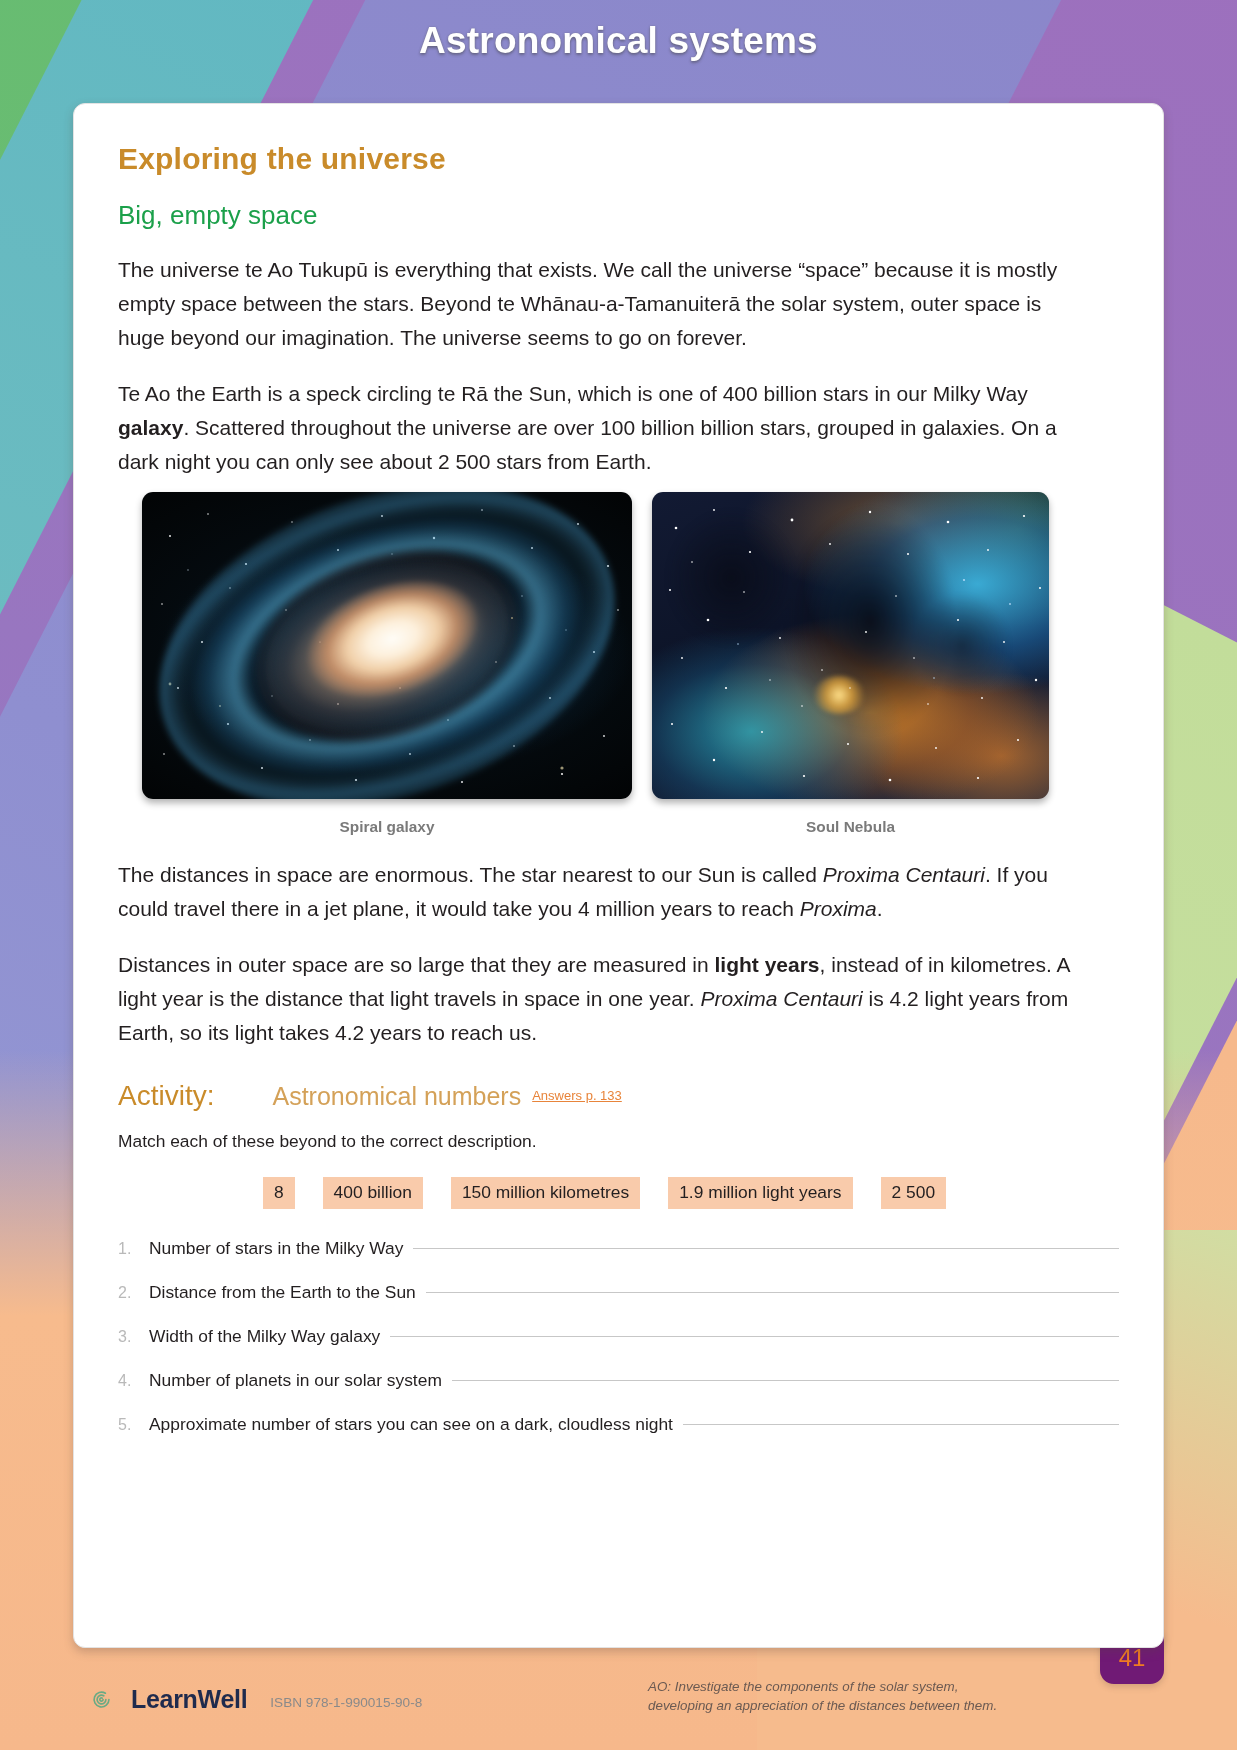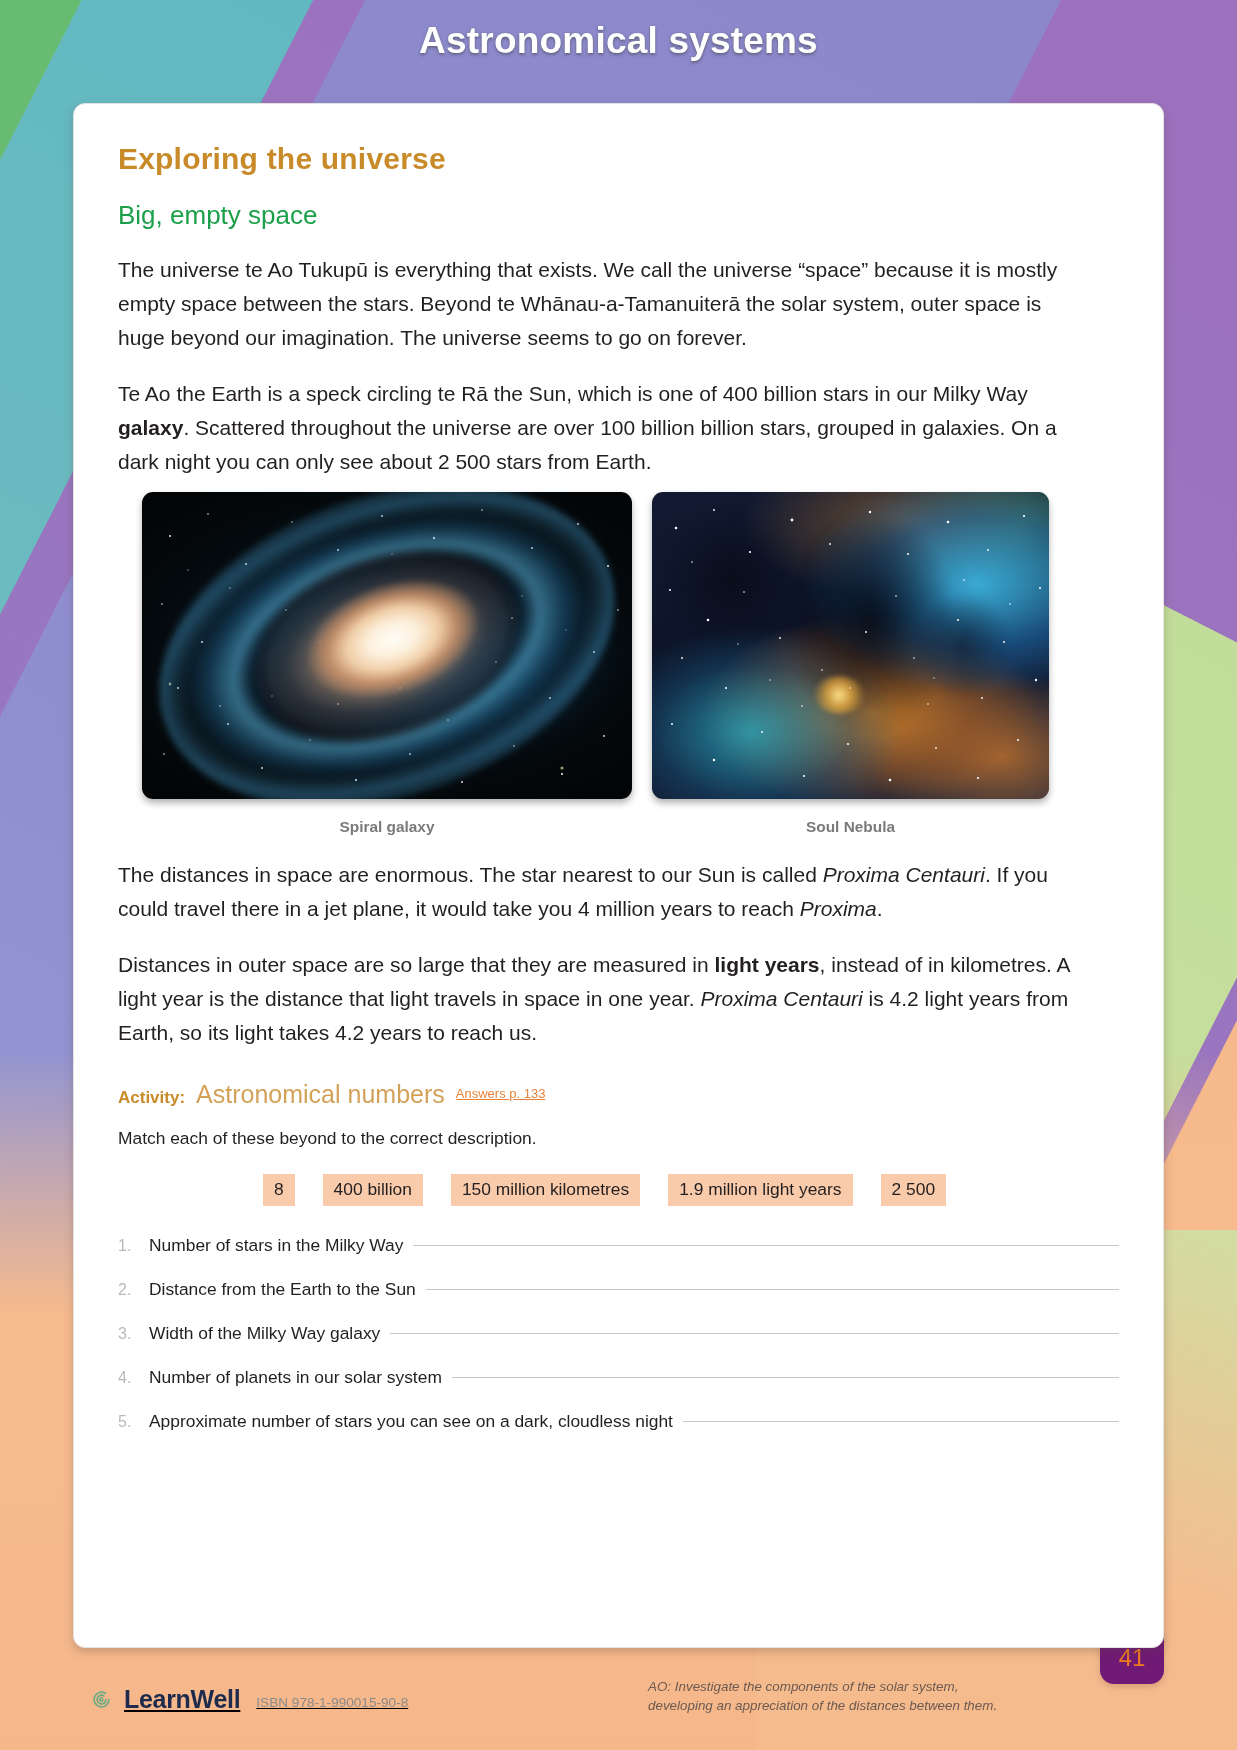--- a/index.html
+++ b/index.html
@@ -212,24 +212,24 @@
   .neb-stars { position: absolute; inset: 0; }
 
   
   #activity-head {
     margin-top: 30px;
     display: flex;
     align-items: baseline;
     gap: 11px;
   }
   .act-label {
-    font-size: 17px; font-weight: bold; color: #c98b2a;
+    font-size: 28px; font-weight: normal; color: #c98b2a;
   }
   .act-title {
-    font-size: 25px; color: #d4a158; font-weight: normal;
+    font-size: 25px; color: #d4a158; font-weight: normal; margin-left: 47px;
   }
   .act-answers {
     font-size: 13px;
     color: #e8843a;
     text-decoration: underline;
     position: relative;
     top: -5px;
   }
   p.instruction {
     font-size: 17.4px; color: #231f20; margin-top: 19px;
@@ -281,21 +281,21 @@
   
   #footer {
     position: absolute;
     left: 0; right: 0; bottom: 0;
     height: 102px;
     z-index: 6;
   }
   #logo-wrap {
     position: absolute;
     left: 88px; bottom: 36px;
-    display: flex; align-items: center; gap: 9px; text-decoration: underline;
+    display: flex; align-items: center; gap: 16px;
   }
   #logo-mark { width: 27px; height: 27px; }
   #logo-text {
     font-size: 25px; font-weight: bold; color: #1f2b4d; letter-spacing: -.3px;
   }
   #isbn {
     font-size: 13.6px; color: #8a8a8a; margin-left: 7px; align-self: center;
     position: relative; top: 3px;
   }
   #ao-note {

